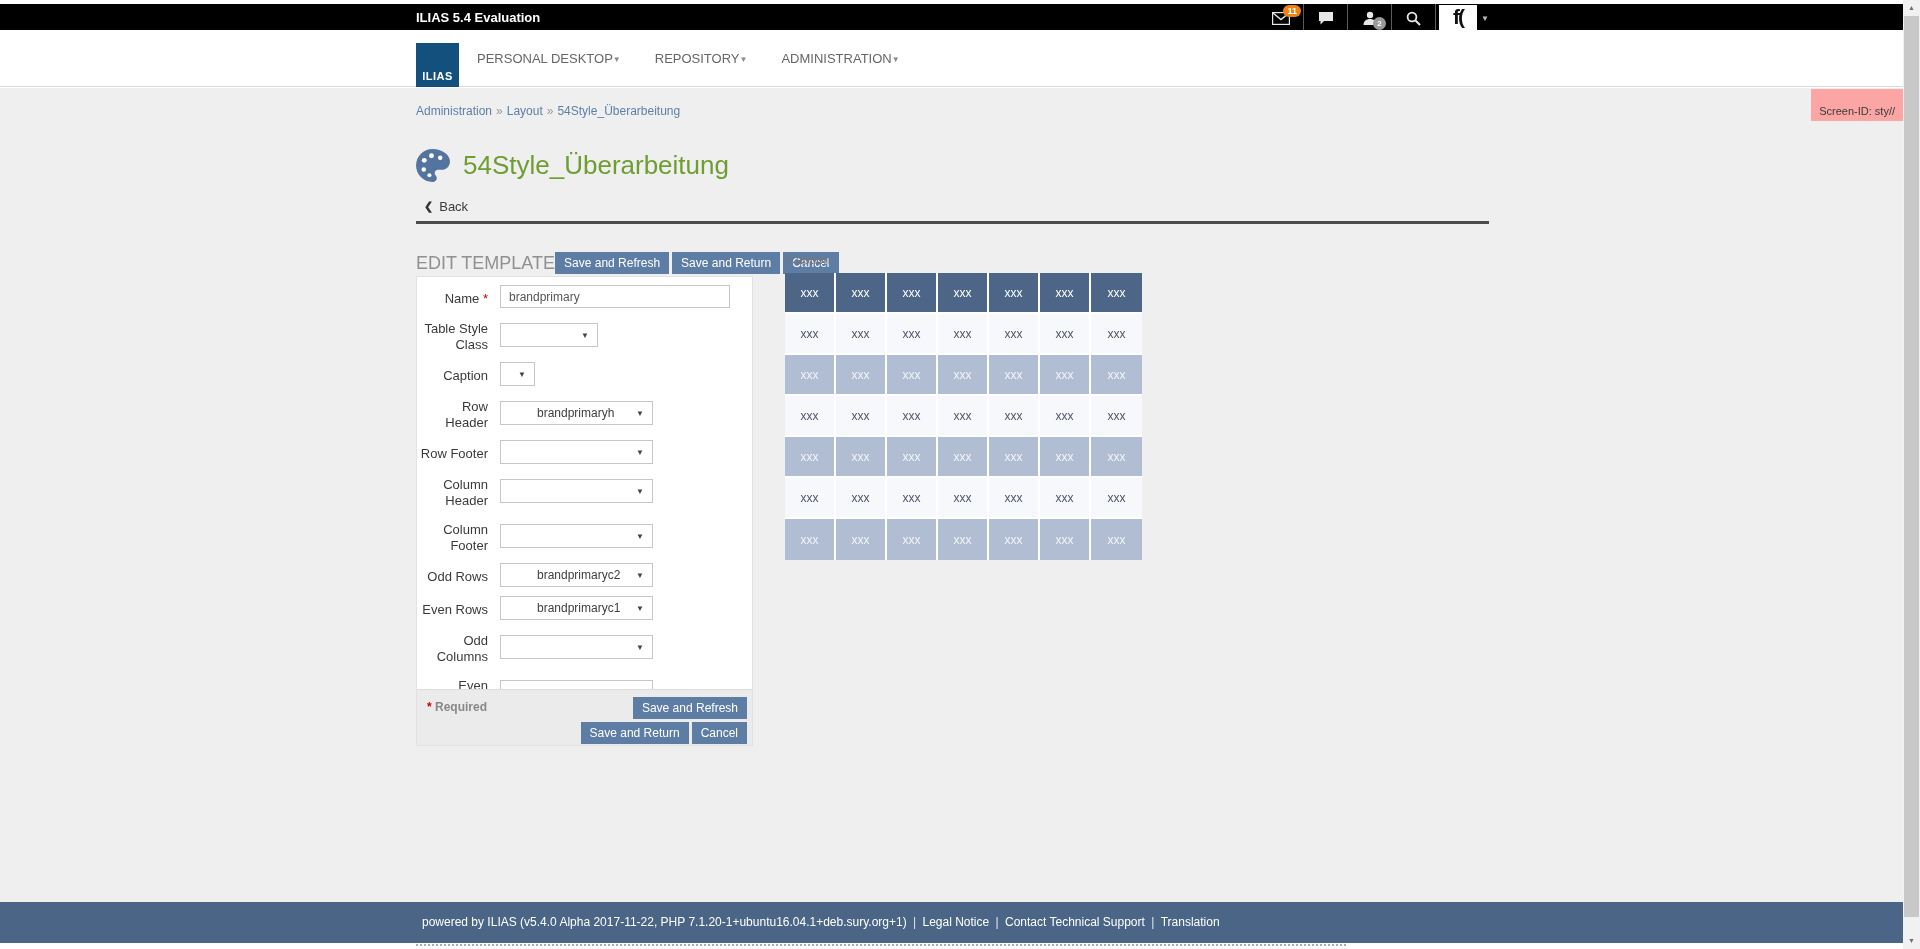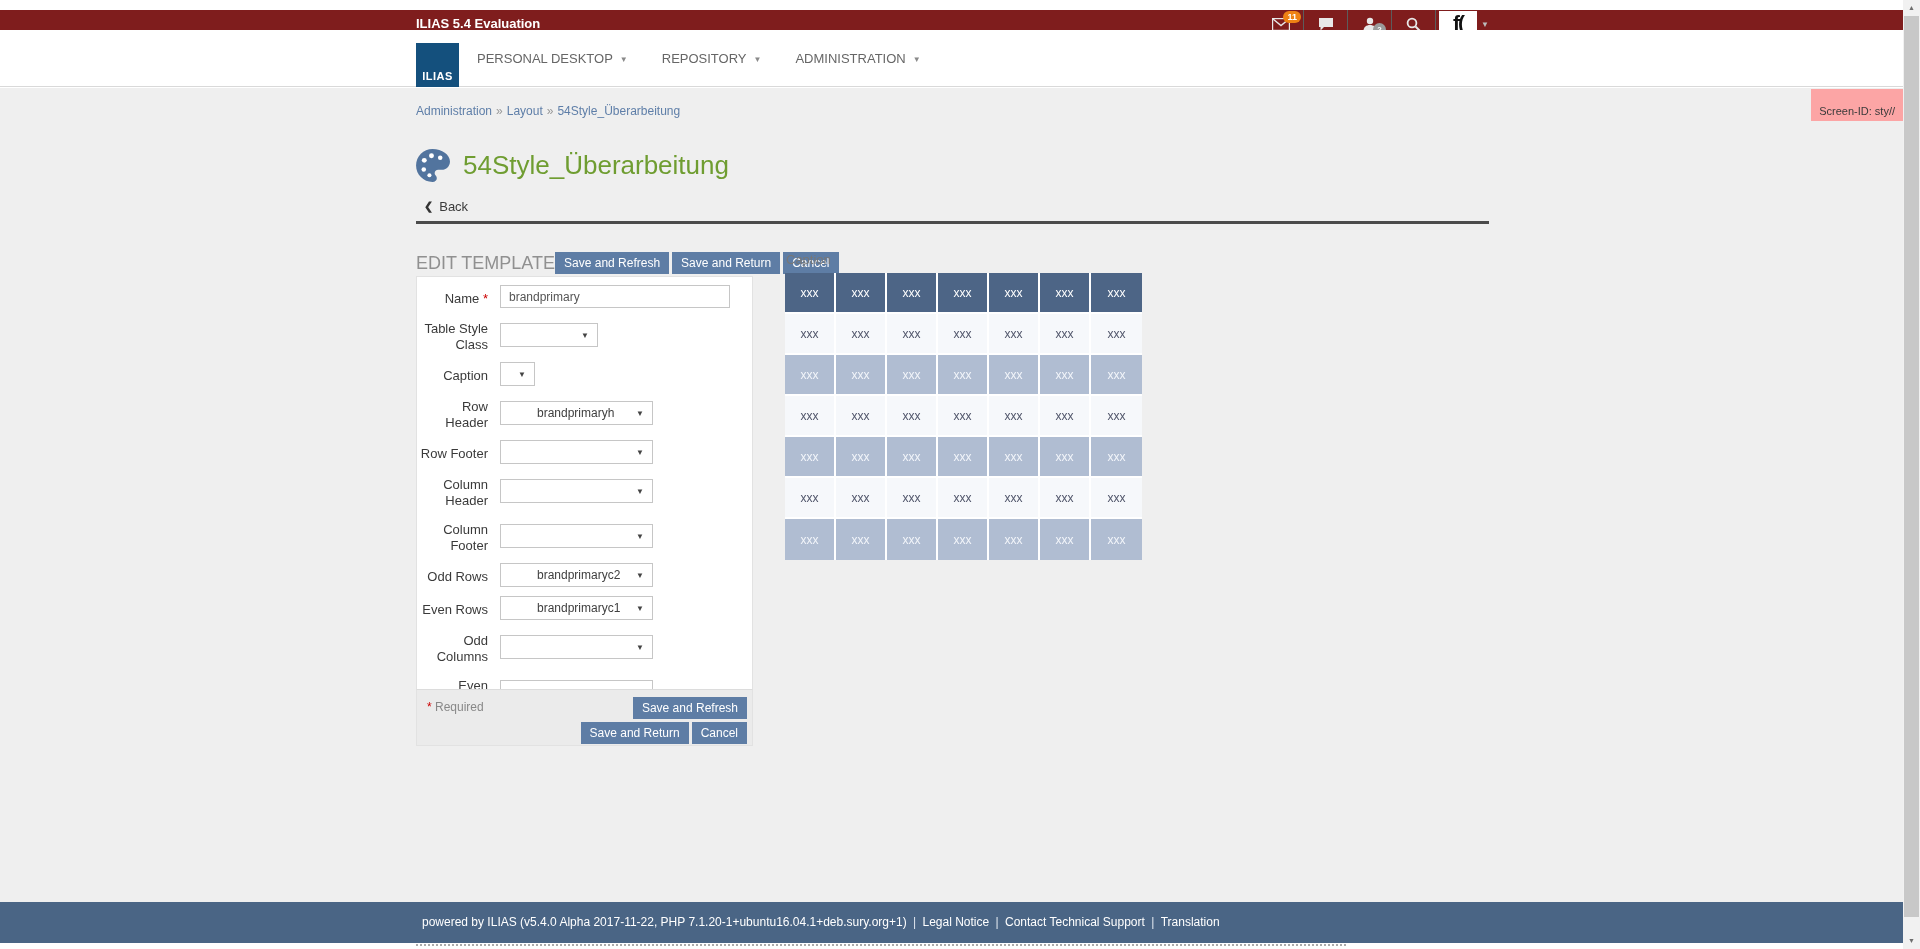--- a/index.html
+++ b/index.html
@@ -1,20 +1,20 @@
 <!DOCTYPE html>
 <html><head>
 <meta charset="utf-8">
 <style>
   * { margin:0; padding:0; box-sizing:border-box; }
   html,body { width:1920px; height:949px; overflow:hidden; background:#ffffff;
               font-family:"Liberation Sans", sans-serif; position:relative; }
 
   
-  .topbar { position:absolute; top:10px; left:0; right:17px; height:28px; background:#7f1d1d; }
+  .topbar { position:absolute; top:4px; left:0; right:17px; height:28px; background:#000000; }
   .topbar-title { position:absolute; left:416px; top:0; line-height:28px; color:#ffffff;
                   font-size:13px; font-weight:bold; }
   .topbar-icons { position:absolute; right:410px; top:0; height:28px; display:flex; align-items:stretch; }
   .tb-cell { position:relative; width:44px; display:flex; align-items:center; justify-content:center;
              border-left:1px solid #5c5c5c; cursor:pointer; }
   .tb-cell:first-child { border-left:none; }
   .tb-cell svg { display:block; }
   .badge { position:absolute; top:1px; right:2px; background:#ef8214; color:#fff; font-size:9px;
            font-weight:bold; border-radius:8px; padding:1px 4px; line-height:10px; }
   .badge-gray { position:absolute; bottom:2px; right:5px; background:#9a9a9a; color:#fff; font-size:8px;
@@ -26,21 +26,21 @@
   .tb-logo-caret { color:#bbb; font-size:8px; }
 
   
   .masthead { position:absolute; top:30px; left:0; right:17px; height:57px; background:#ffffff;
               border-bottom:1px solid #d9d9d9; }
   .logo-square { position:absolute; left:416px; top:13px; width:43px; height:44px; background:#14507d;
                  color:#fff; font-size:11px; font-weight:bold; text-align:right;
                  display:flex; align-items:flex-end; justify-content:center; padding-bottom:5px;
                  letter-spacing:0.5px; cursor:pointer; }
   .main-nav { position:absolute; left:477px; top:0; height:57px; display:flex; align-items:center; gap:34px; }
-  .nav-item { display:flex; align-items:center; gap:7px; color:#666; font-size:13px; cursor:pointer; }
+  .nav-item { display:flex; align-items:center; color:#666; font-size:13px; cursor:pointer; }
   .nav-caret { color:#8a8a8a; font-size:8px; padding-top:2px; }
 
   
   .content-bg { position:absolute; top:88px; left:0; right:17px; height:814px; background:#efefef; }
 
   .screen-id { position:absolute; top:89px; right:17px; background:#fca5a5; color:#3a3a3a;
                font-size:11px; padding:16px 8px 4px 8px; }
 
   .breadcrumb { position:absolute; left:416px; top:104px; font-size:12px; color:#8a8a8a; }
   .bc-link { color:#5e7ea8; text-decoration:none; cursor:pointer; }
@@ -77,21 +77,21 @@
   .select { height:24px; border:1px solid #c6c6c6; background:#fff; display:flex; align-items:center;
             justify-content:space-between; padding:0 8px; cursor:pointer; }
   .sel-val { font-size:12px; color:#404040; white-space:nowrap; overflow:hidden;padding-left:28px; }
   .sel-caret { font-size:8px; color:#444; }
   .w-lg { width:153px; } .w-md { width:98px; } .w-xs { width:35px; justify-content:flex-end; }
 
   
   .form-footerband { position:absolute; left:416px; top:689px; width:337px; height:57px;
                      background:#ebebeb; border:1px solid #e2e2e2; border-top:1px solid #dcdcdc;
                      padding:7px 5px 0 10px; }
-  .required-note { position:absolute; left:10px; top:10px; font-size:12px; color:#888; }
+  .required-note { position:absolute; left:10px; top:10px; font-size:12px; color:#888;font-weight:bold; }
   .band-buttons { display:flex; flex-direction:column; align-items:flex-end; gap:3px; }
   .band-row { display:flex; gap:3px; }
 
   
   .caption-label { position:absolute; left:786px; top:252px; font-size:13px; color:#777; }
   .preview-wrap { position:absolute; left:785px; top:273px; }
   table.preview { border-collapse:separate; border-spacing:0; }
   table.preview td { width:51px; height:41px; text-align:center; font-size:12px;
                      border-right:2px solid #ffffff; border-bottom:2px solid #ffffff; }
   table.preview td:last-child { border-right:none; }

